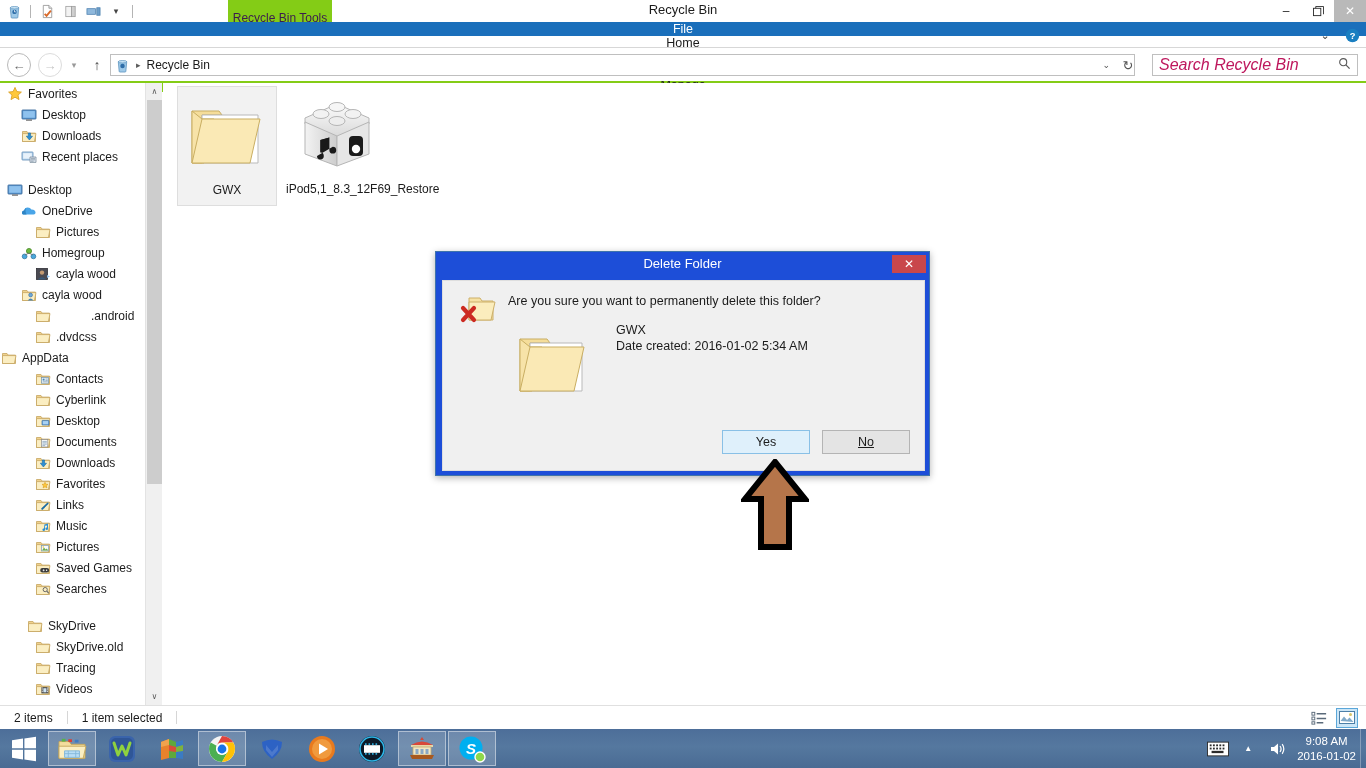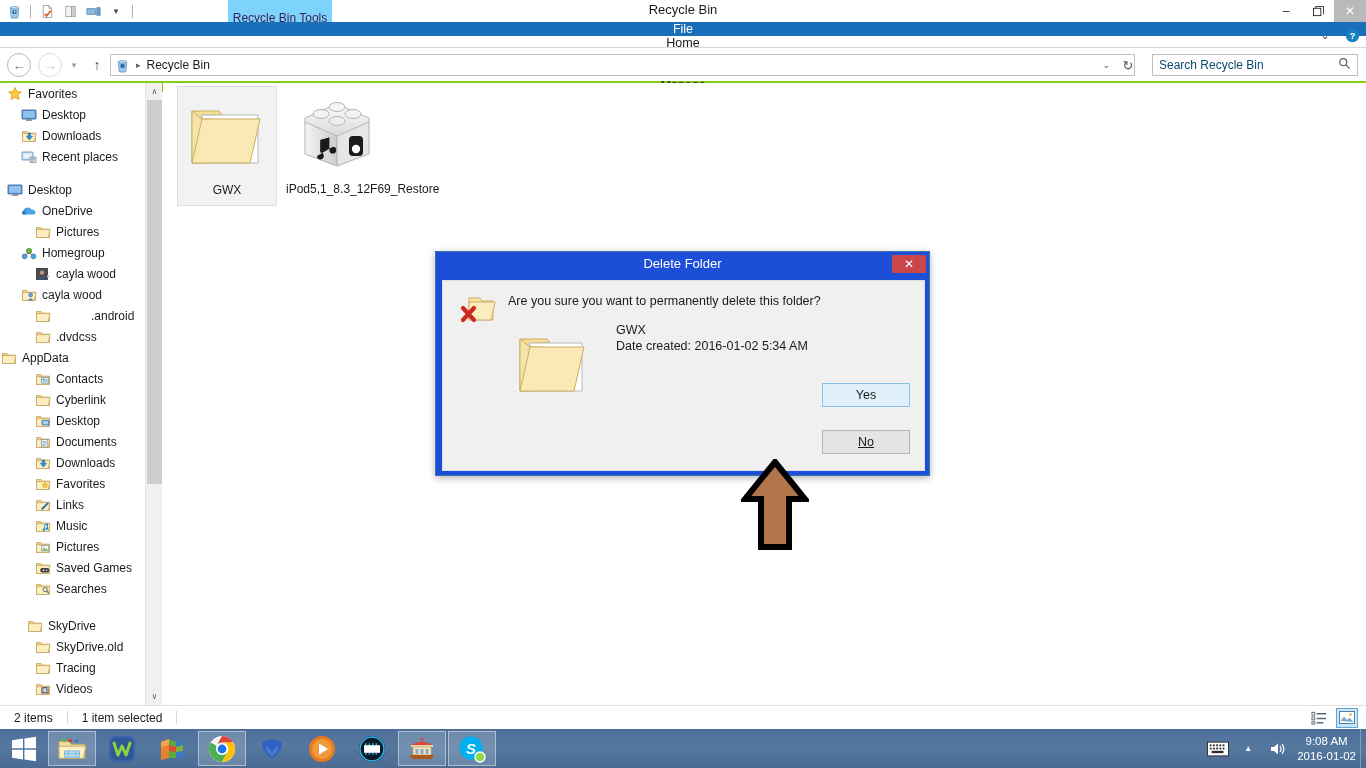--- a/index.html
+++ b/index.html
@@ -34,21 +34,21 @@
   #qat { position: absolute; left: 4px; top: 1px; display: flex; align-items: center; height: 20px; gap: 3px; }
   .qat-sep { width: 1px; height: 13px; background: #b4b4b4; margin: 0 3px; }
   .qat-btn { width: 20px; height: 20px; display: flex; align-items: center; justify-content: center; }
 
   #window-title {
     position: absolute; left: 0; top: 2px; width: 1366px;
     text-align: center; font-size: 13px; color: #1b1b1b;
   }
   #ctx-tab-label {
     position: absolute; left: 228px; top: 0; width: 104px; height: 36px;
-    background: #7dd3fc; color: #3c1d4e; font-size: 12px;
+    background: #84cc16; color: #3c1d4e; font-size: 12px;
     display: flex; align-items: center; justify-content: center;
   }
   #wincontrols { position: absolute; right: 0; top: 0; display: flex; height: 22px; }
   .wc { width: 32px; height: 22px; display: flex; align-items: center; justify-content: center;
         font-size: 12px; color: #2b2b2b; }
   .wc.close { background: #b9b9b9; color: #ffffff; }
 
   
   #tabstrip {
     position: absolute; left: 0; top: 22px; width: 1366px; height: 26px;
@@ -82,21 +82,21 @@
   }
   #crumbs { display: flex; align-items: center; gap: 0; padding-left: 4px; }
   .crumb-sep { color: #5b5b5b; font-size: 9px; padding: 0 6px; }
   .crumb-txt { font-size: 12px; color: #1b1b1b; }
   #addr-chevron { position: absolute; right: 24px; color: #555; font-size: 9px; }
   #searchbox {
     position: absolute; left: 1152px; top: 54px; width: 206px; height: 22px;
     border: 1px solid #bfbfbf; background: #ffffff; display: flex; align-items: center;
     padding: 0 6px; justify-content: space-between;
   }
-  #search-ph { font-size: 12px; color: #0c4a6e; }
+  #search-ph { font-size: 16px; color: #be185d; font-style: italic; }
 
   
   #navpane {
     position: absolute; left: 0; top: 83px; width: 145px; height: 622px;
     background: #ffffff; overflow: hidden;
   }
   .nav-item { height: 21px; display: flex; align-items: center; font-size: 12px; color: #1b1b1b; white-space: nowrap; }
   .nav-icon { width: 17px; height: 17px; margin-right: 5px; flex: 0 0 17px;
               display: flex; align-items: center; justify-content: center; }
   .nav-spacer { height: 12px; }
@@ -147,21 +147,21 @@
                display: flex; align-items: center; justify-content: center; }
   #dlg-body {
     position: absolute; left: 6px; top: 28px; width: 483px; height: 191px;
     background: #f0f0f0; border: 1px solid #dedede;
   }
   #dlg-question { position: absolute; left: 65px; top: 13px; font-size: 12.5px; color: #1b1b1b; }
   #dlg-warn-icon { position: absolute; left: 17px; top: 11px; width: 40px; height: 38px; }
   #dlg-folder-icon { position: absolute; left: 73px; top: 48px; width: 72px; height: 72px; }
   #dlg-detail { position: absolute; left: 173px; top: 41px; }
   #dlg-detail div { font-size: 12.5px; color: #1b1b1b; line-height: 16px; }
-  #dlg-buttons { position: absolute; right: 14px; bottom: 16px; display: flex; gap: 23px; flex-direction: column; }
+  #dlg-buttons { position: absolute; right: 14px; bottom: 16px; display: flex; gap: 12px; }
   .dlgbtn { width: 88px; height: 24px; display: flex; align-items: center; justify-content: center;
             font-size: 12.5px; color: #1b1b1b; }
   .dlgbtn.primary { background: #dff0fb; border: 1px solid #89c0e6; }
   .dlgbtn.normal  { background: #e4e4e4; border: 1px solid #b4b4b4; text-decoration: underline; }
 
   
   #annot-arrow { position: absolute; left: 741px; top: 459px; width: 68px; height: 92px; }
 
   
   #taskbar {

